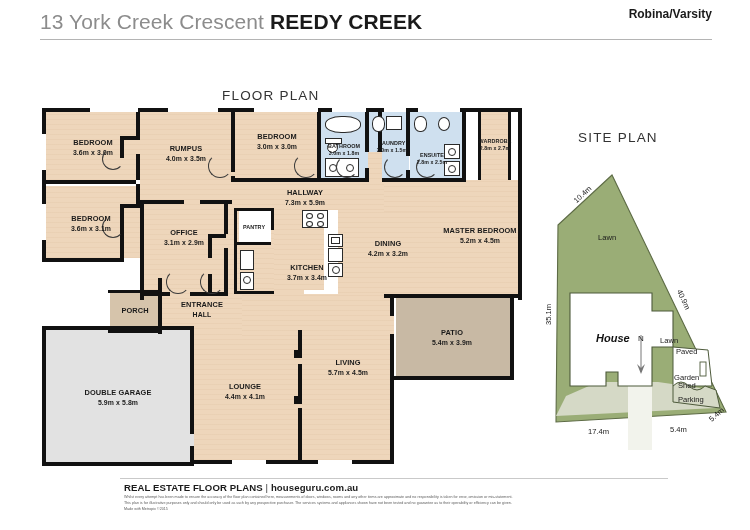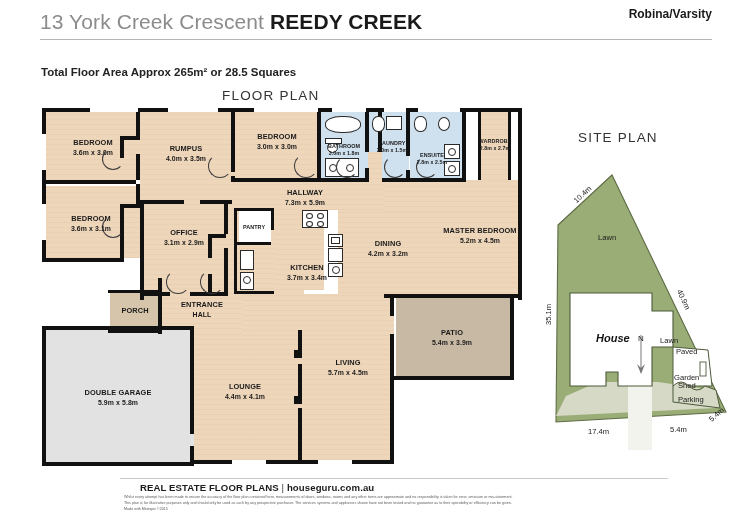--- a/index.html
+++ b/index.html
@@ -78,21 +78,21 @@
   
   .sp{position:absolute;left:540px;top:150px;width:205px;height:300px;}
   .sp svg{display:block;}
   .sp-txt{position:absolute;font-size:7.6px;color:#1a1a1a;white-space:nowrap;}
   .sp-dim{position:absolute;font-size:7.6px;color:#1a1a1a;white-space:nowrap;font-weight:400;}
   .sp-house{position:absolute;font-size:11px;font-weight:700;color:#111;white-space:nowrap;}
 
   
   .footer{position:absolute;left:0;top:478px;width:750px;height:52px;}
   .ft-rule{position:absolute;left:120px;top:0px;width:548px;height:1px;background:#c9c9c9;}
-  .ft-brand{position:absolute;left:124px;top:4px;font-size:9.6px;font-weight:700;color:#1b1b1b;letter-spacing:.1px;margin-left:16px;}
+  .ft-brand{position:absolute;left:124px;top:4px;font-size:9.6px;font-weight:700;color:#1b1b1b;letter-spacing:.1px;}
   .ft-brand .sep{font-weight:400;color:#3a3a3a;}
   .ft-brand .site{font-weight:700;color:#1b1b1b;}
   .ft-dis{position:absolute;left:124px;top:17px;width:548px;font-size:3.65px;line-height:1.62;
           color:#5a5a5a;letter-spacing:.02px;}
 </style>
 </head>
 <body>
 
 <div class="page">
 
@@ -100,21 +100,20 @@
     <div class="addr">
       <span class="street">13 York Creek Crescent</span>
       <span class="suburb">REEDY CREEK</span>
     </div>
 
     <div class="logo-wrap">
       <span class="office">Robina/Varsity</span>
     </div>
 
     <div class="hrule"></div>
-    <div class="area">Total Floor Area Approx 265m² or 28.5 Squares</div>
   </div>
 
   <div class="fp-title">FLOOR PLAN</div>
   <div class="sp-title">SITE PLAN</div>
 
   <div class="fp">
 
     <div class="rm wood" style="left:6px;top:4px;width:94px;height:68px;"></div>
 
     <div class="rm wood" style="left:100px;top:4px;width:95px;height:68px;"></div>

